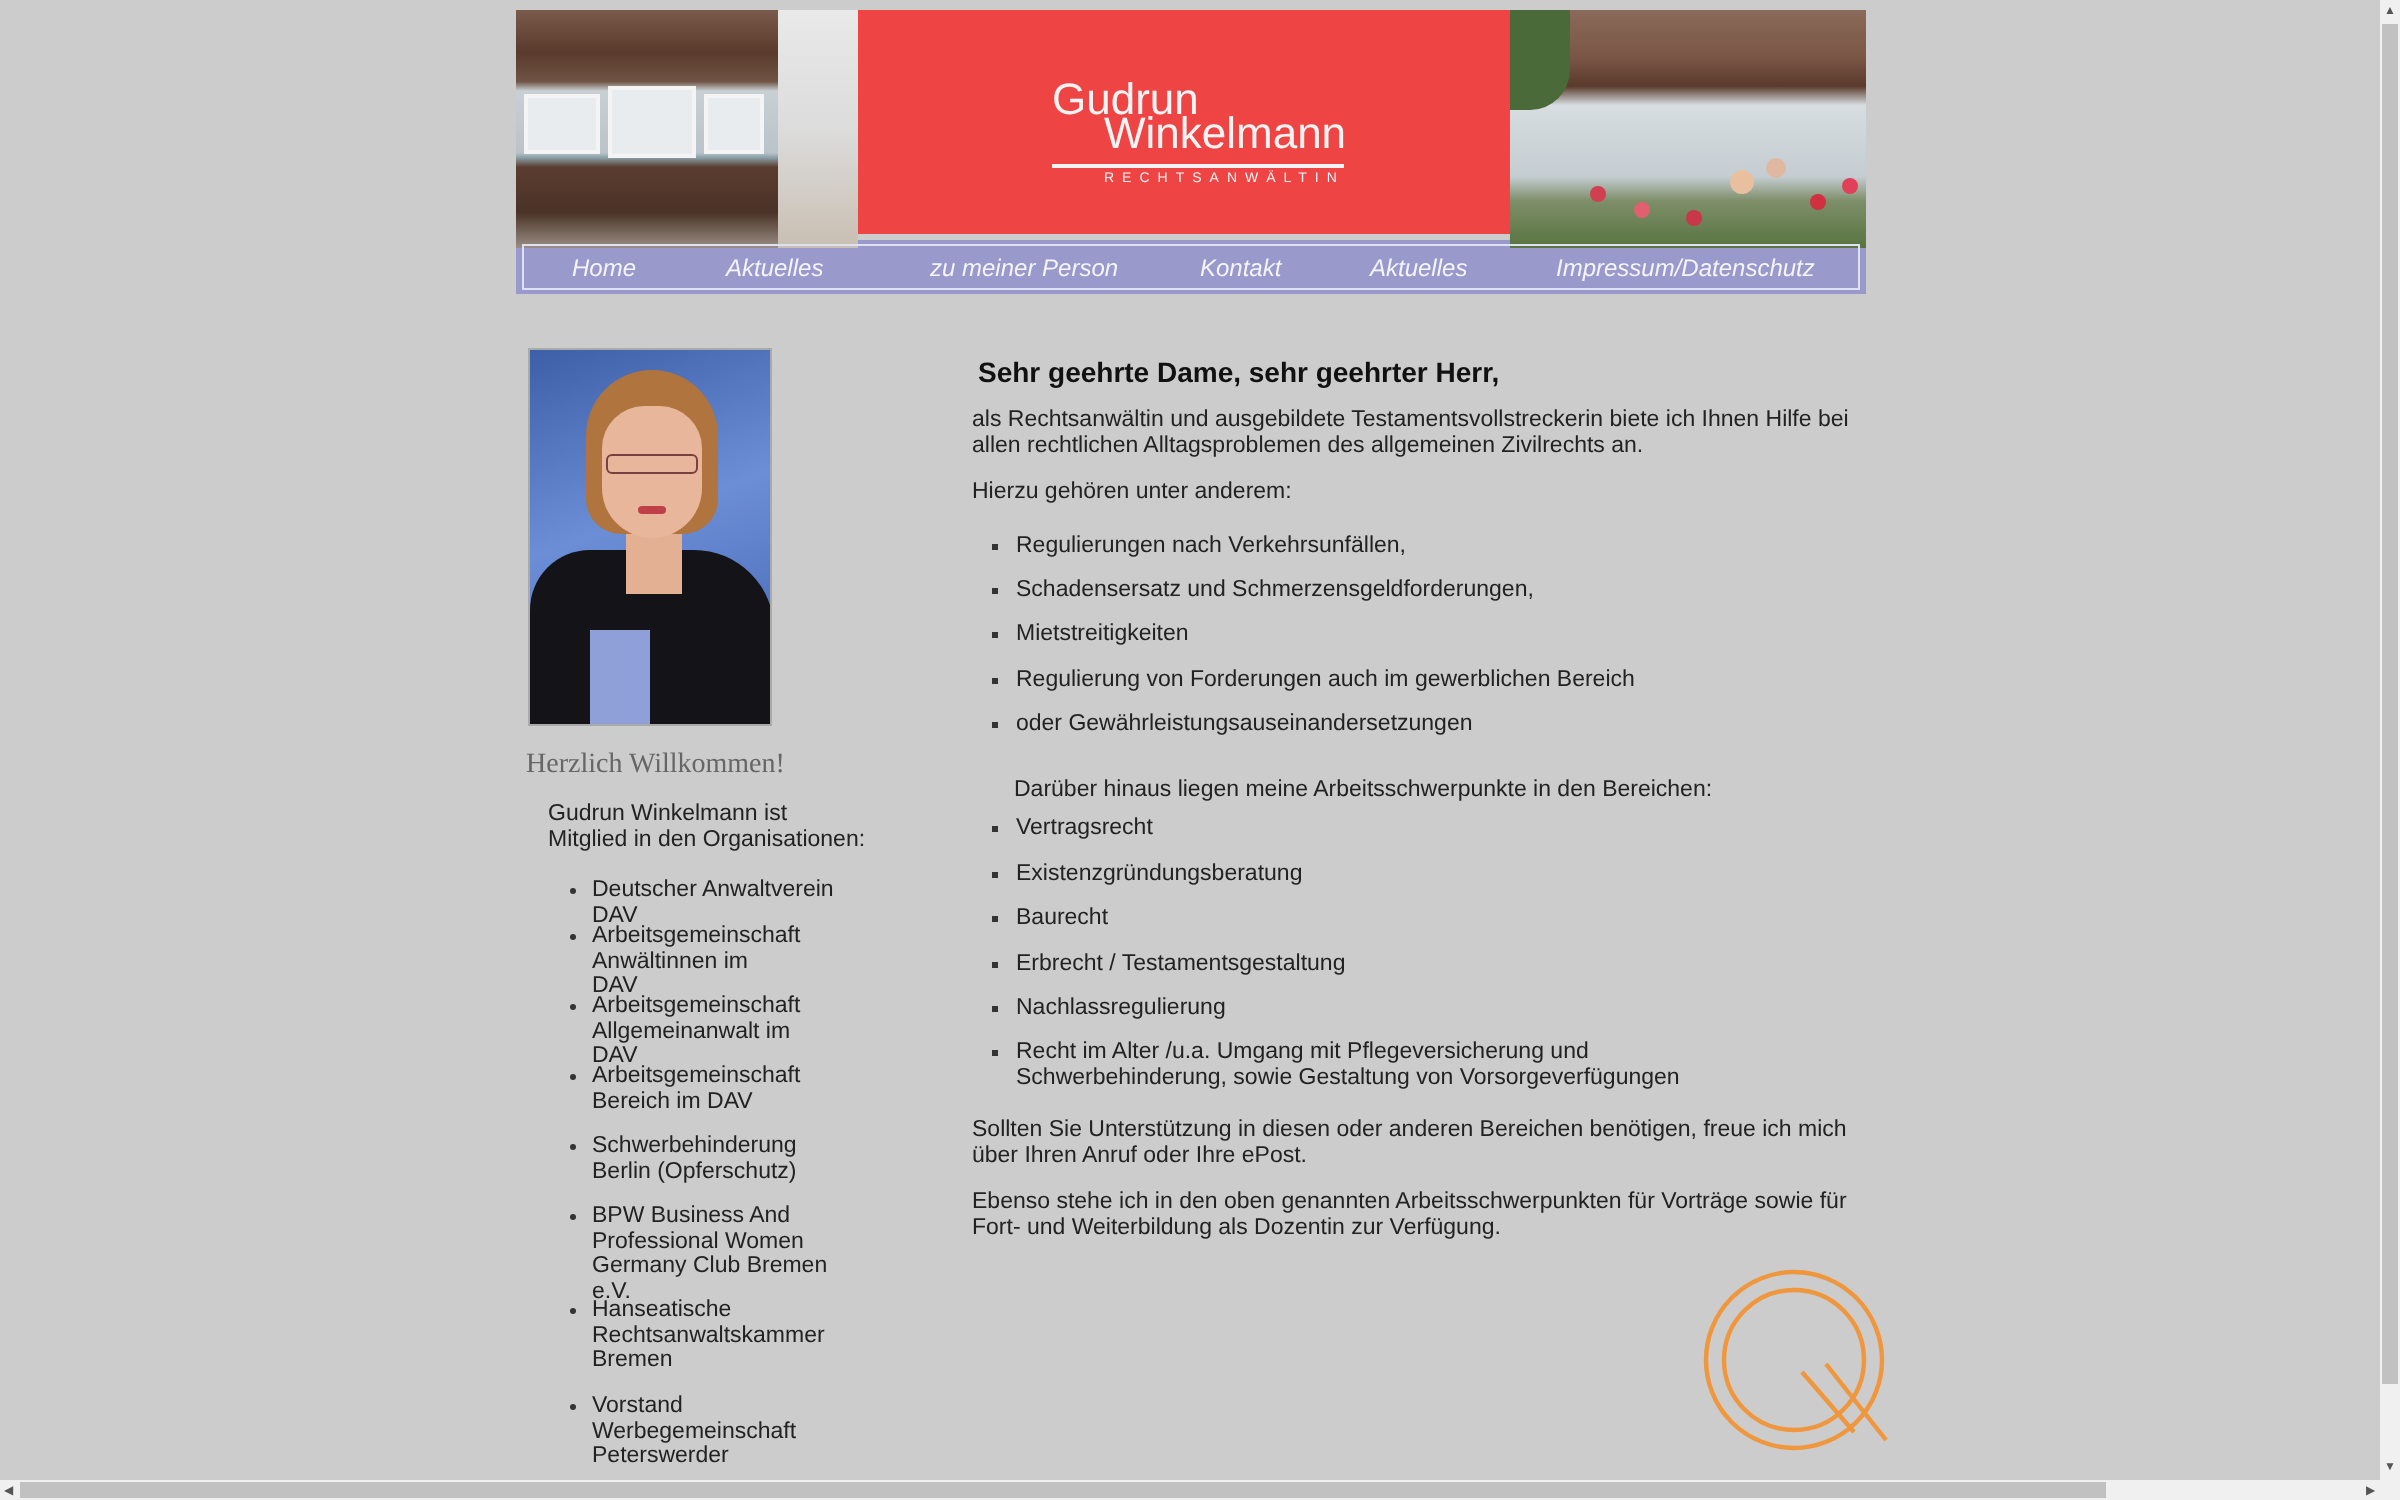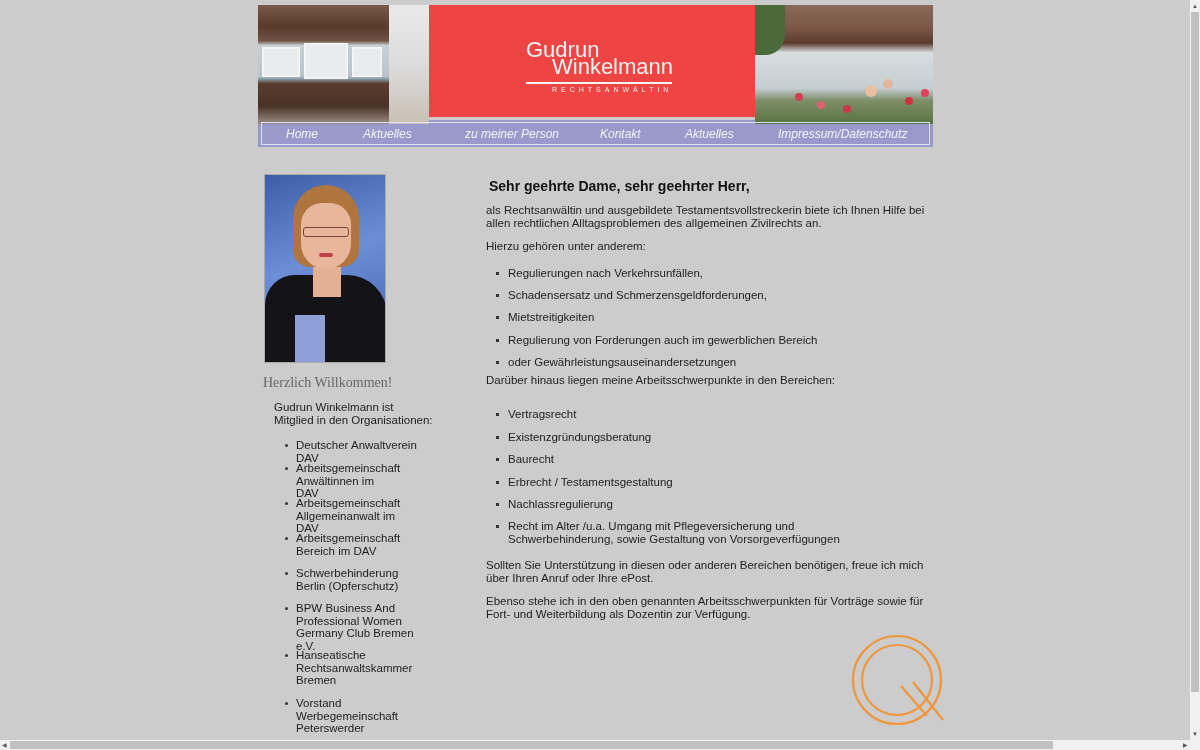--- a/index.html
+++ b/index.html
@@ -180,21 +180,21 @@
       <h1>Sehr geehrte Dame, sehr geehrter Herr,</h1>
       <div class="p" style="top:30px;">als Rechtsanwältin und ausgebildete Testamentsvollstreckerin biete ich Ihnen Hilfe bei allen rechtlichen Alltagsproblemen des allgemeinen Zivilrechts an.</div>
       <div class="p" style="top:66px;">Hierzu gehören unter anderem:</div>
       <ul style="top:93px;">
         <li style="top:0;">Regulierungen nach Verkehrsunfällen,</li>
         <li style="top:22px;">Schadensersatz und Schmerzensgeldforderungen,</li>
         <li style="top:44px;">Mietstreitigkeiten</li>
         <li style="top:67px;">Regulierung von Forderungen auch im gewerblichen Bereich</li>
         <li style="top:89px;">oder Gewährleistungsauseinandersetzungen</li>
       </ul>
-      <div class="p" style="top:200px;">Darüber hinaus liegen meine Arbeitsschwerpunkte in den Bereichen:</div>
+      <div class="p" style="top:215px;margin-left:21px;">Darüber hinaus liegen meine Arbeitsschwerpunkte in den Bereichen:</div>
       <ul style="top:234px;">
         <li style="top:0;">Vertragsrecht</li>
         <li style="top:23px;">Existenzgründungsberatung</li>
         <li style="top:45px;">Baurecht</li>
         <li style="top:68px;">Erbrecht / Testamentsgestaltung</li>
         <li style="top:90px;">Nachlassregulierung</li>
         <li style="top:112px;width:390px;">Recht im Alter /u.a. Umgang mit Pflegeversicherung und Schwerbehinderung, sowie Gestaltung von Vorsorgeverfügungen</li>
       </ul>
       <div class="p" style="top:385px;">Sollten Sie Unterstützung in diesen oder anderen Bereichen benötigen, freue ich mich über Ihren Anruf oder Ihre ePost.</div>
       <div class="p" style="top:421px;">Ebenso stehe ich in den oben genannten Arbeitsschwerpunkten für Vorträge sowie für Fort- und Weiterbildung als Dozentin zur Verfügung.</div>

